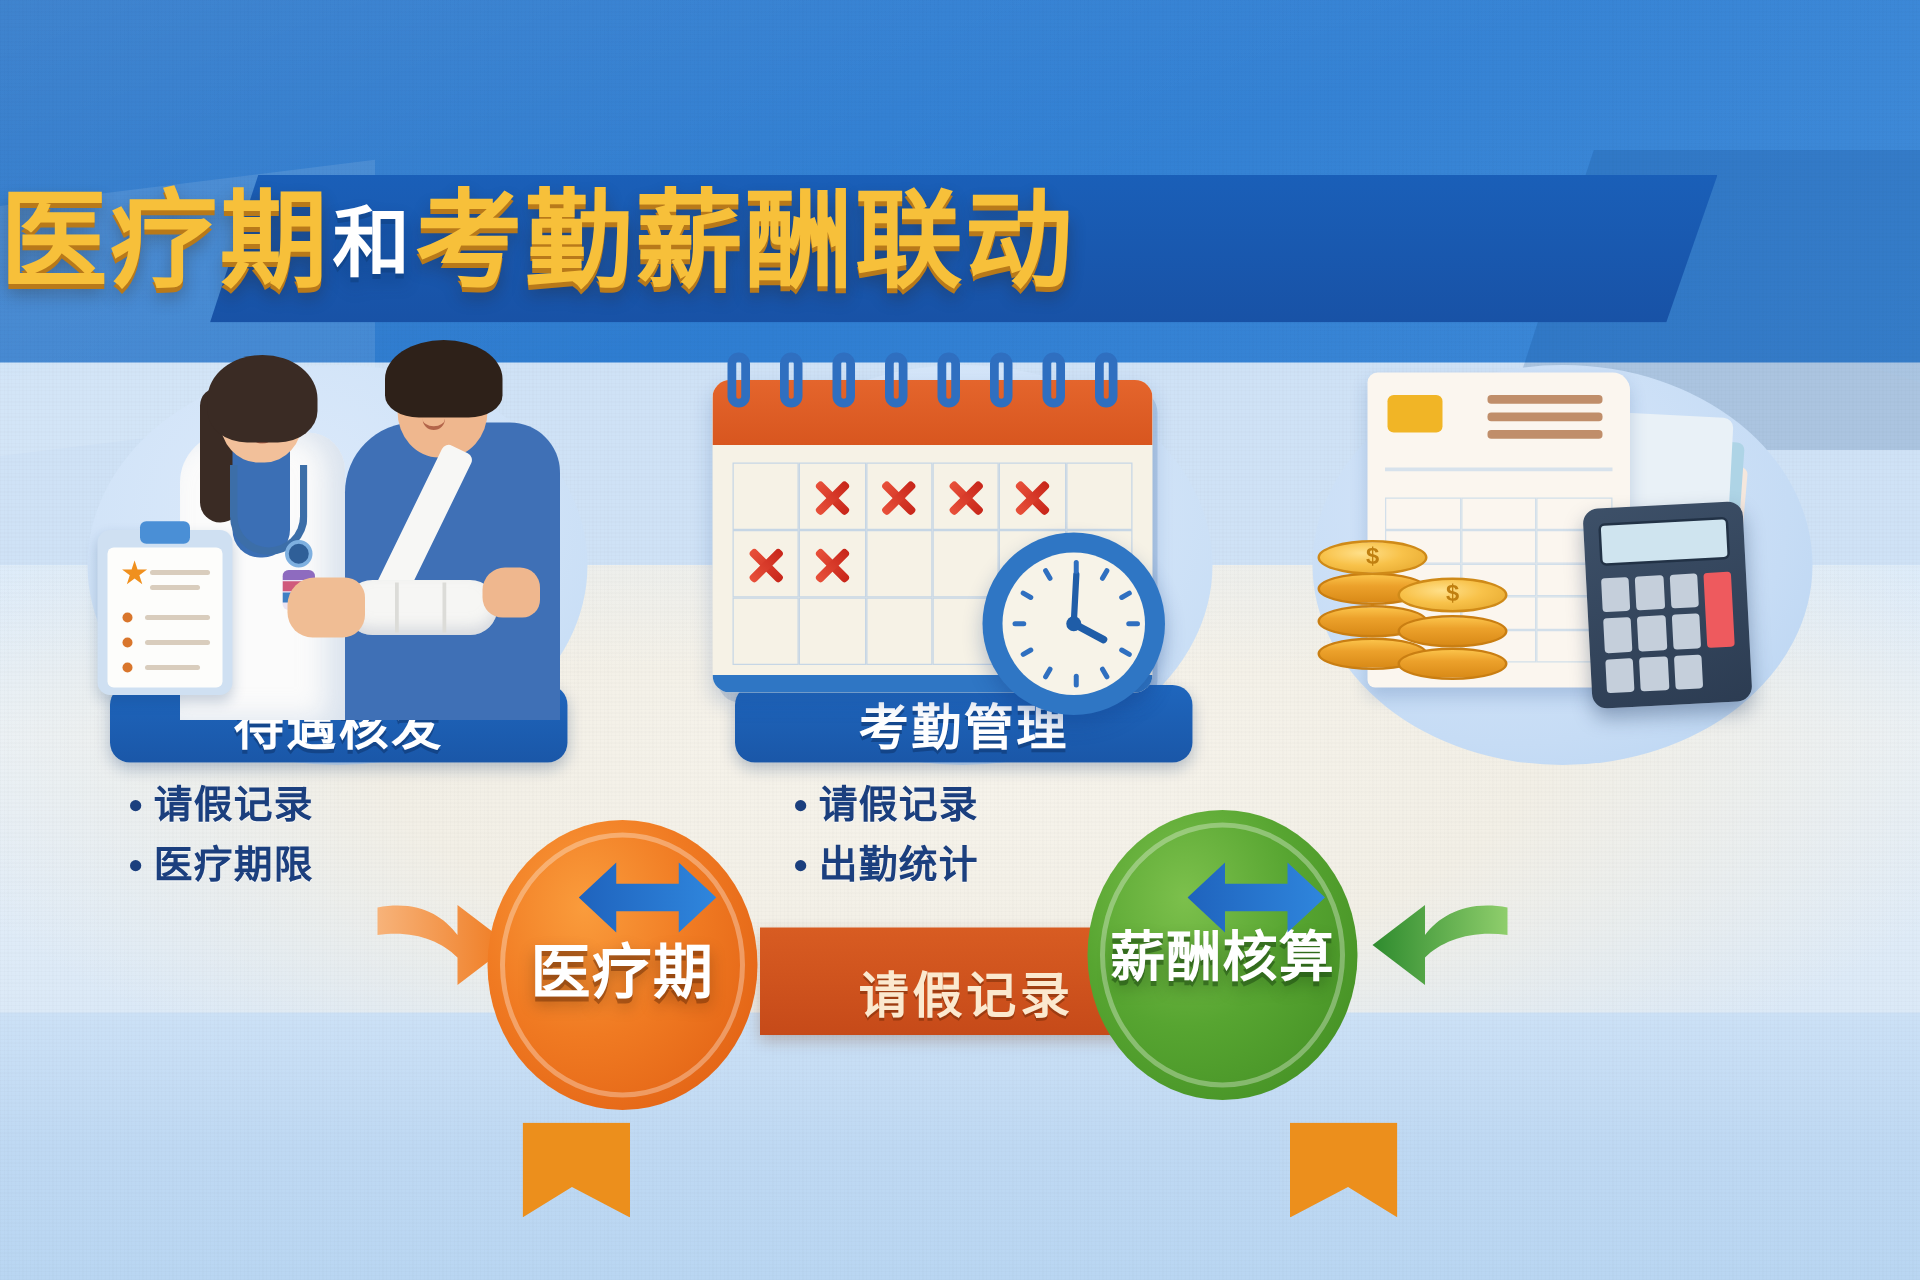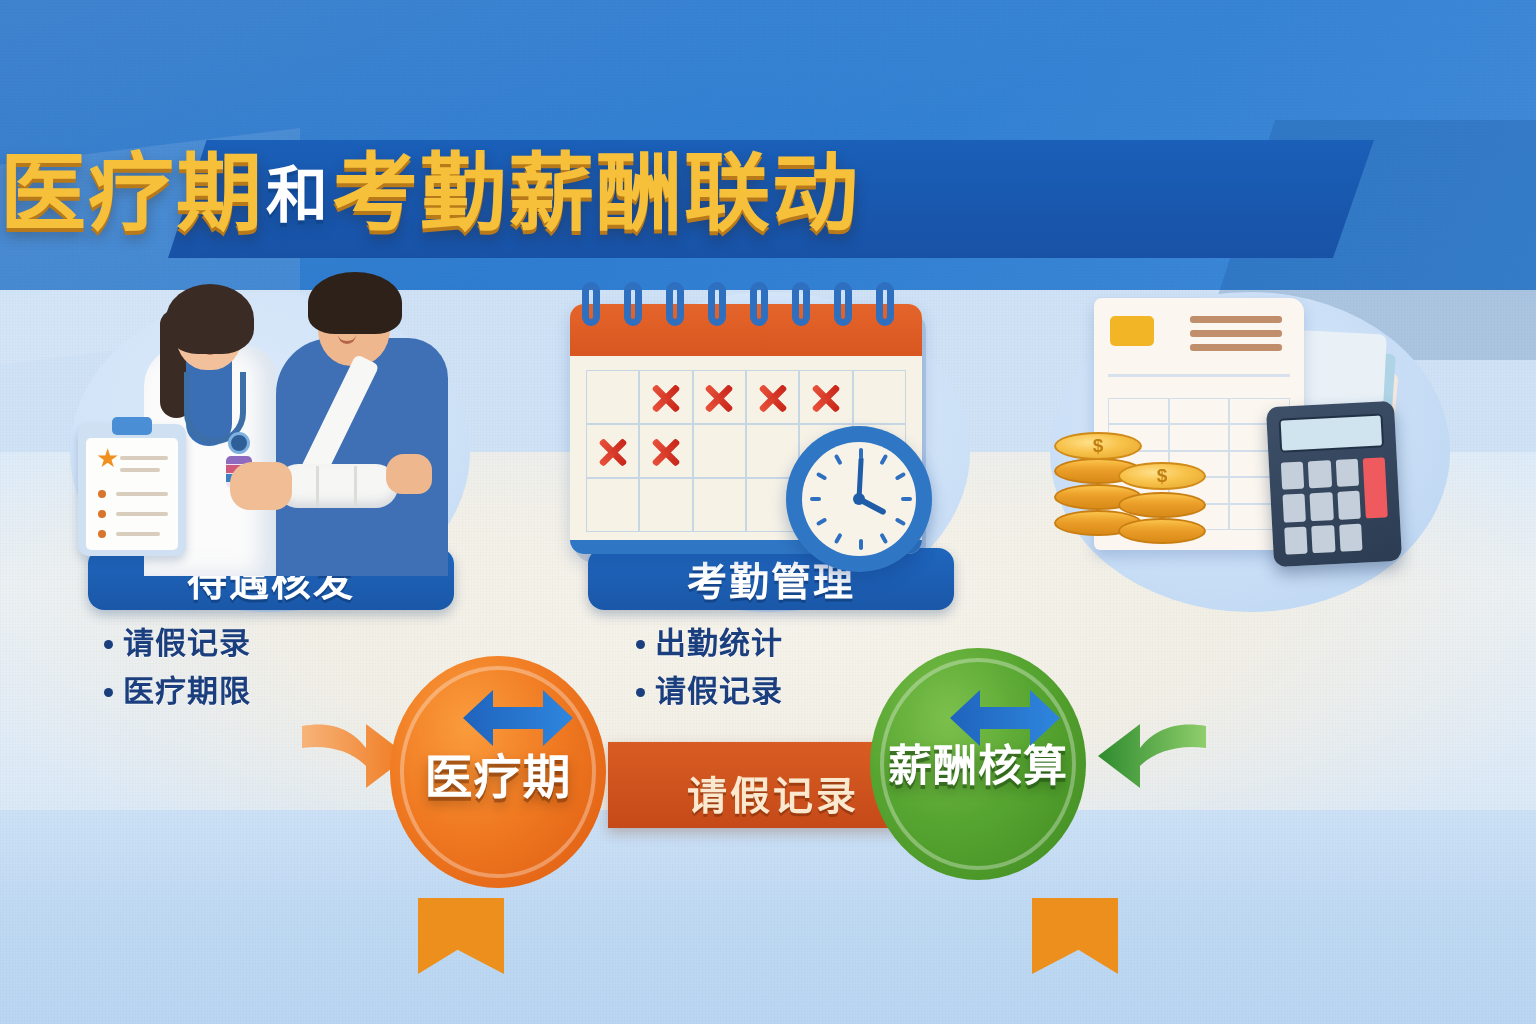--- a/index.html
+++ b/index.html
@@ -813,25 +813,25 @@
             </div>
         </div>
       </div>
 
       <div class="panel-label">
         <span>考勤管理</span>
       </div>
       <div class="panel-bullets">
         <div class="bullet">
           <span class="bullet-dot"></span>
-          <span>出勤统计</span>
+          <span>请假记录</span>
         </div>
         <div class="bullet">
           <span class="bullet-dot"></span>
-          <span>请假记录</span>
+          <span>出勤统计</span>
         </div>
       </div>
     </div>
 
     <div class="panel p3">
       <div class="panel-oval"></div>
       <div class="panel-art">
         <div class="fig papers-back3"></div>
         <div class="fig papers-back2"></div>
         <div class="fig papers-back"></div>

